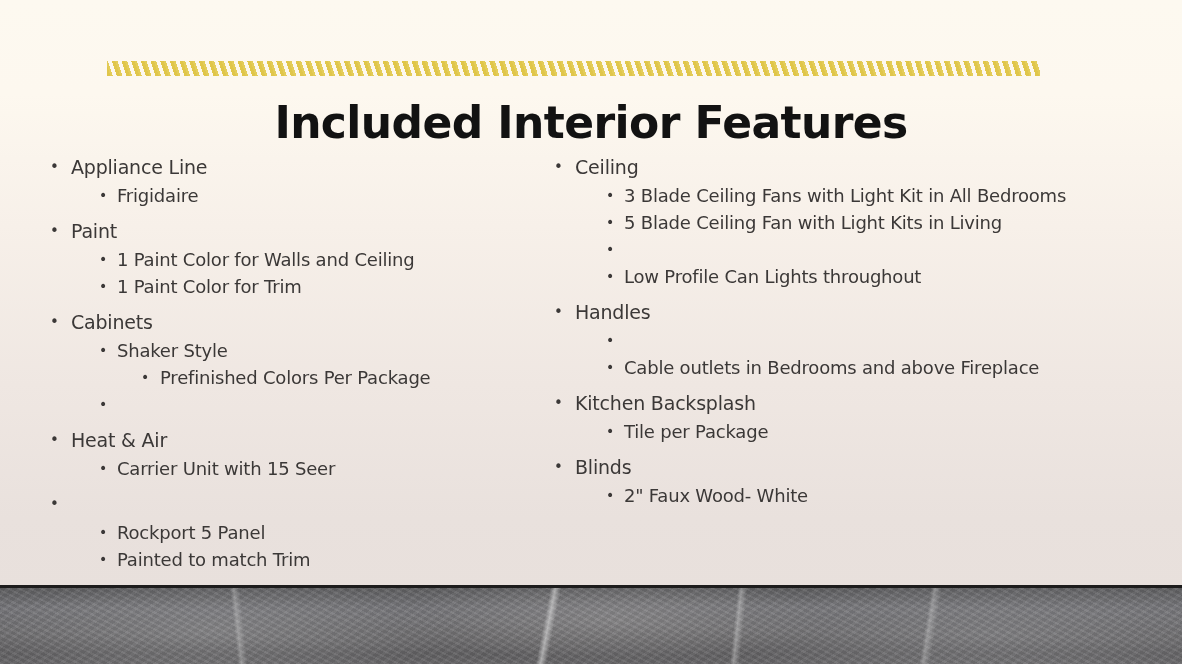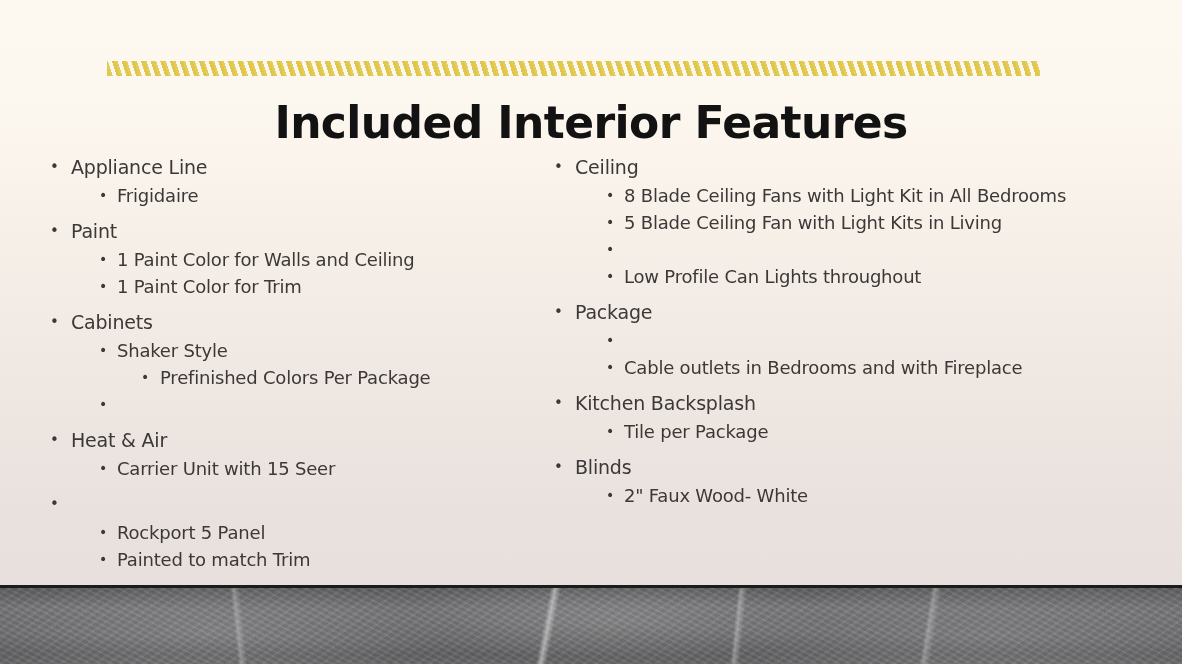--- a/index.html
+++ b/index.html
@@ -218,43 +218,43 @@
         <span class="txt">Painted to match Trim</span>
       </div>
     </div>
   <div id="col-right" class="column">
       <div class="bullet-row lvl1">
         <span class="dot">•</span>
         <span class="txt">Ceiling</span>
       </div>
       <div class="bullet-row lvl2">
         <span class="dot">•</span>
-        <span class="txt">8 Blade Ceiling Fans with Light Kit in All Bedrooms</span>
+        <span class="txt">3 Blade Ceiling Fans with Light Kit in All Bedrooms</span>
       </div>
       <div class="bullet-row lvl2">
         <span class="dot">•</span>
         <span class="txt">5 Blade Ceiling Fan with Light Kits in Living</span>
       </div>
       <div class="bullet-row lvl2">
         <span class="dot">•</span>
       </div>
       <div class="bullet-row lvl2">
         <span class="dot">•</span>
         <span class="txt">Low Profile Can Lights throughout</span>
       </div>
       <div class="bullet-row lvl1 group-gap">
         <span class="dot">•</span>
-        <span class="txt">Package</span>
-      </div>
-      <div class="bullet-row lvl2">
-        <span class="dot">•</span>
-      </div>
-      <div class="bullet-row lvl2">
-        <span class="dot">•</span>
-        <span class="txt">Cable outlets in Bedrooms and with Fireplace</span>
+        <span class="txt">Handles</span>
+      </div>
+      <div class="bullet-row lvl2">
+        <span class="dot">•</span>
+      </div>
+      <div class="bullet-row lvl2">
+        <span class="dot">•</span>
+        <span class="txt">Cable outlets in Bedrooms and above Fireplace</span>
       </div>
       <div class="bullet-row lvl1 group-gap">
         <span class="dot">•</span>
         <span class="txt">Kitchen Backsplash</span>
       </div>
       <div class="bullet-row lvl2">
         <span class="dot">•</span>
         <span class="txt">Tile per Package</span>
       </div>
       <div class="bullet-row lvl1 group-gap">

